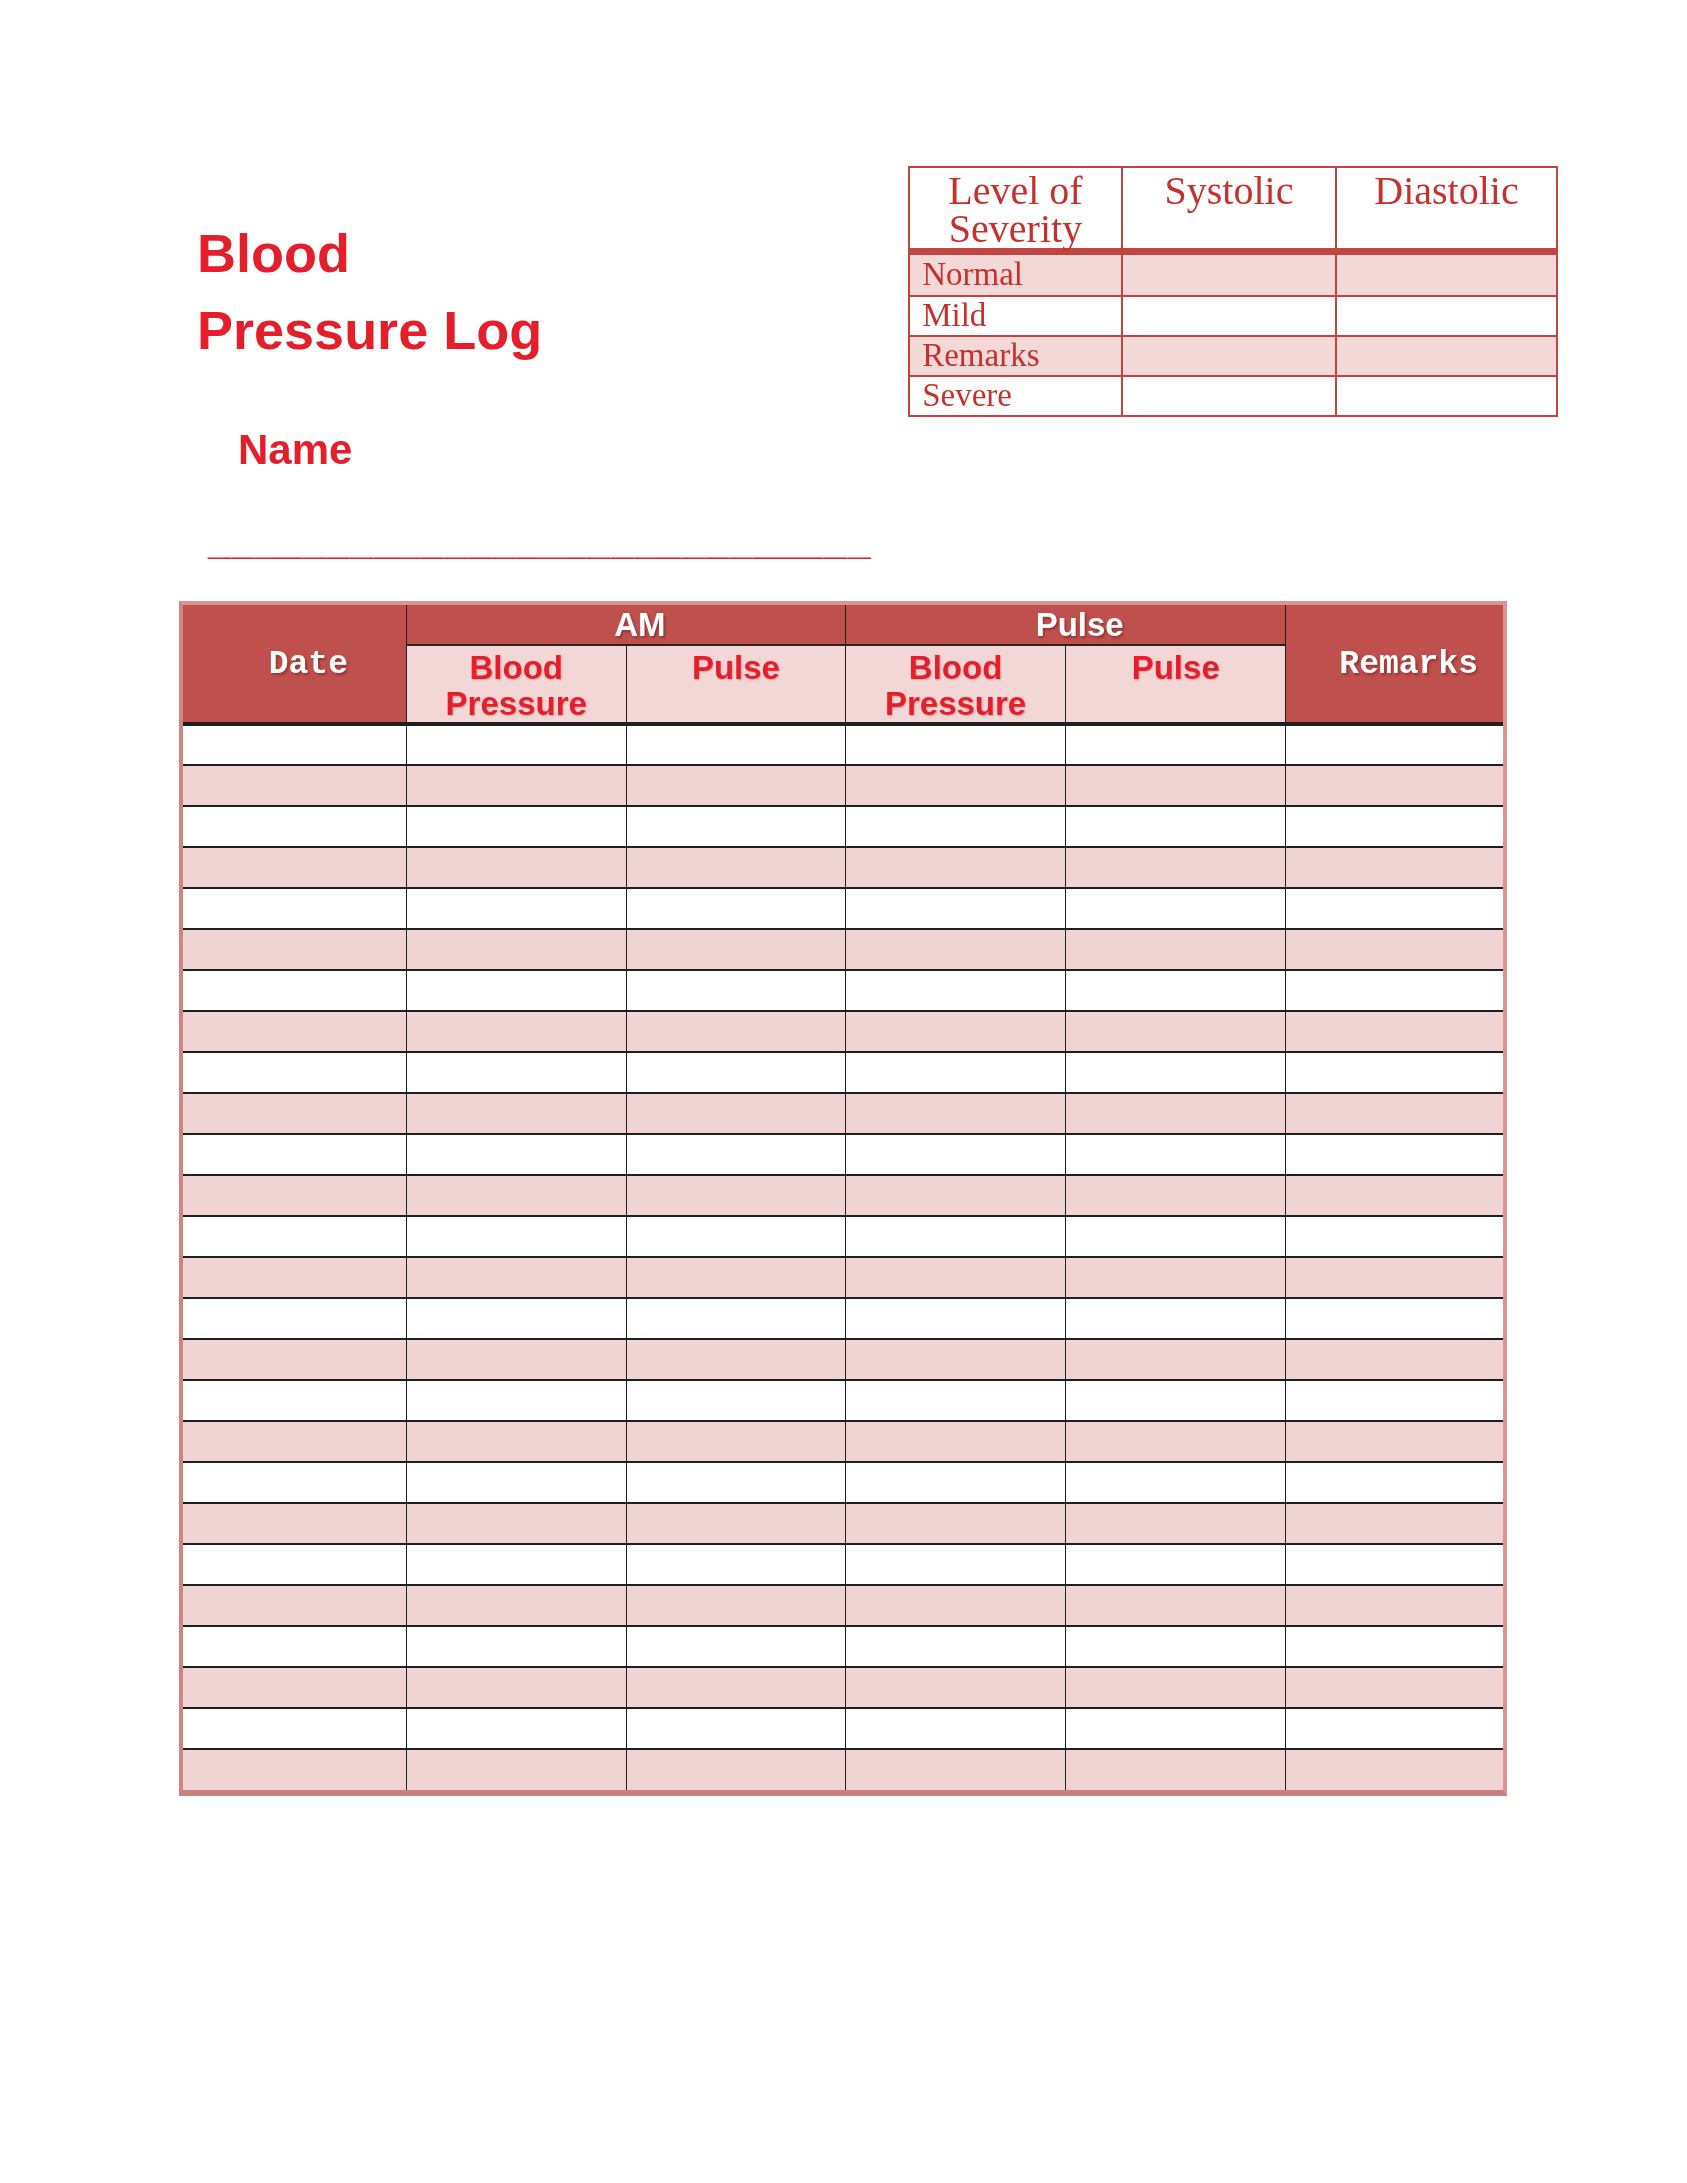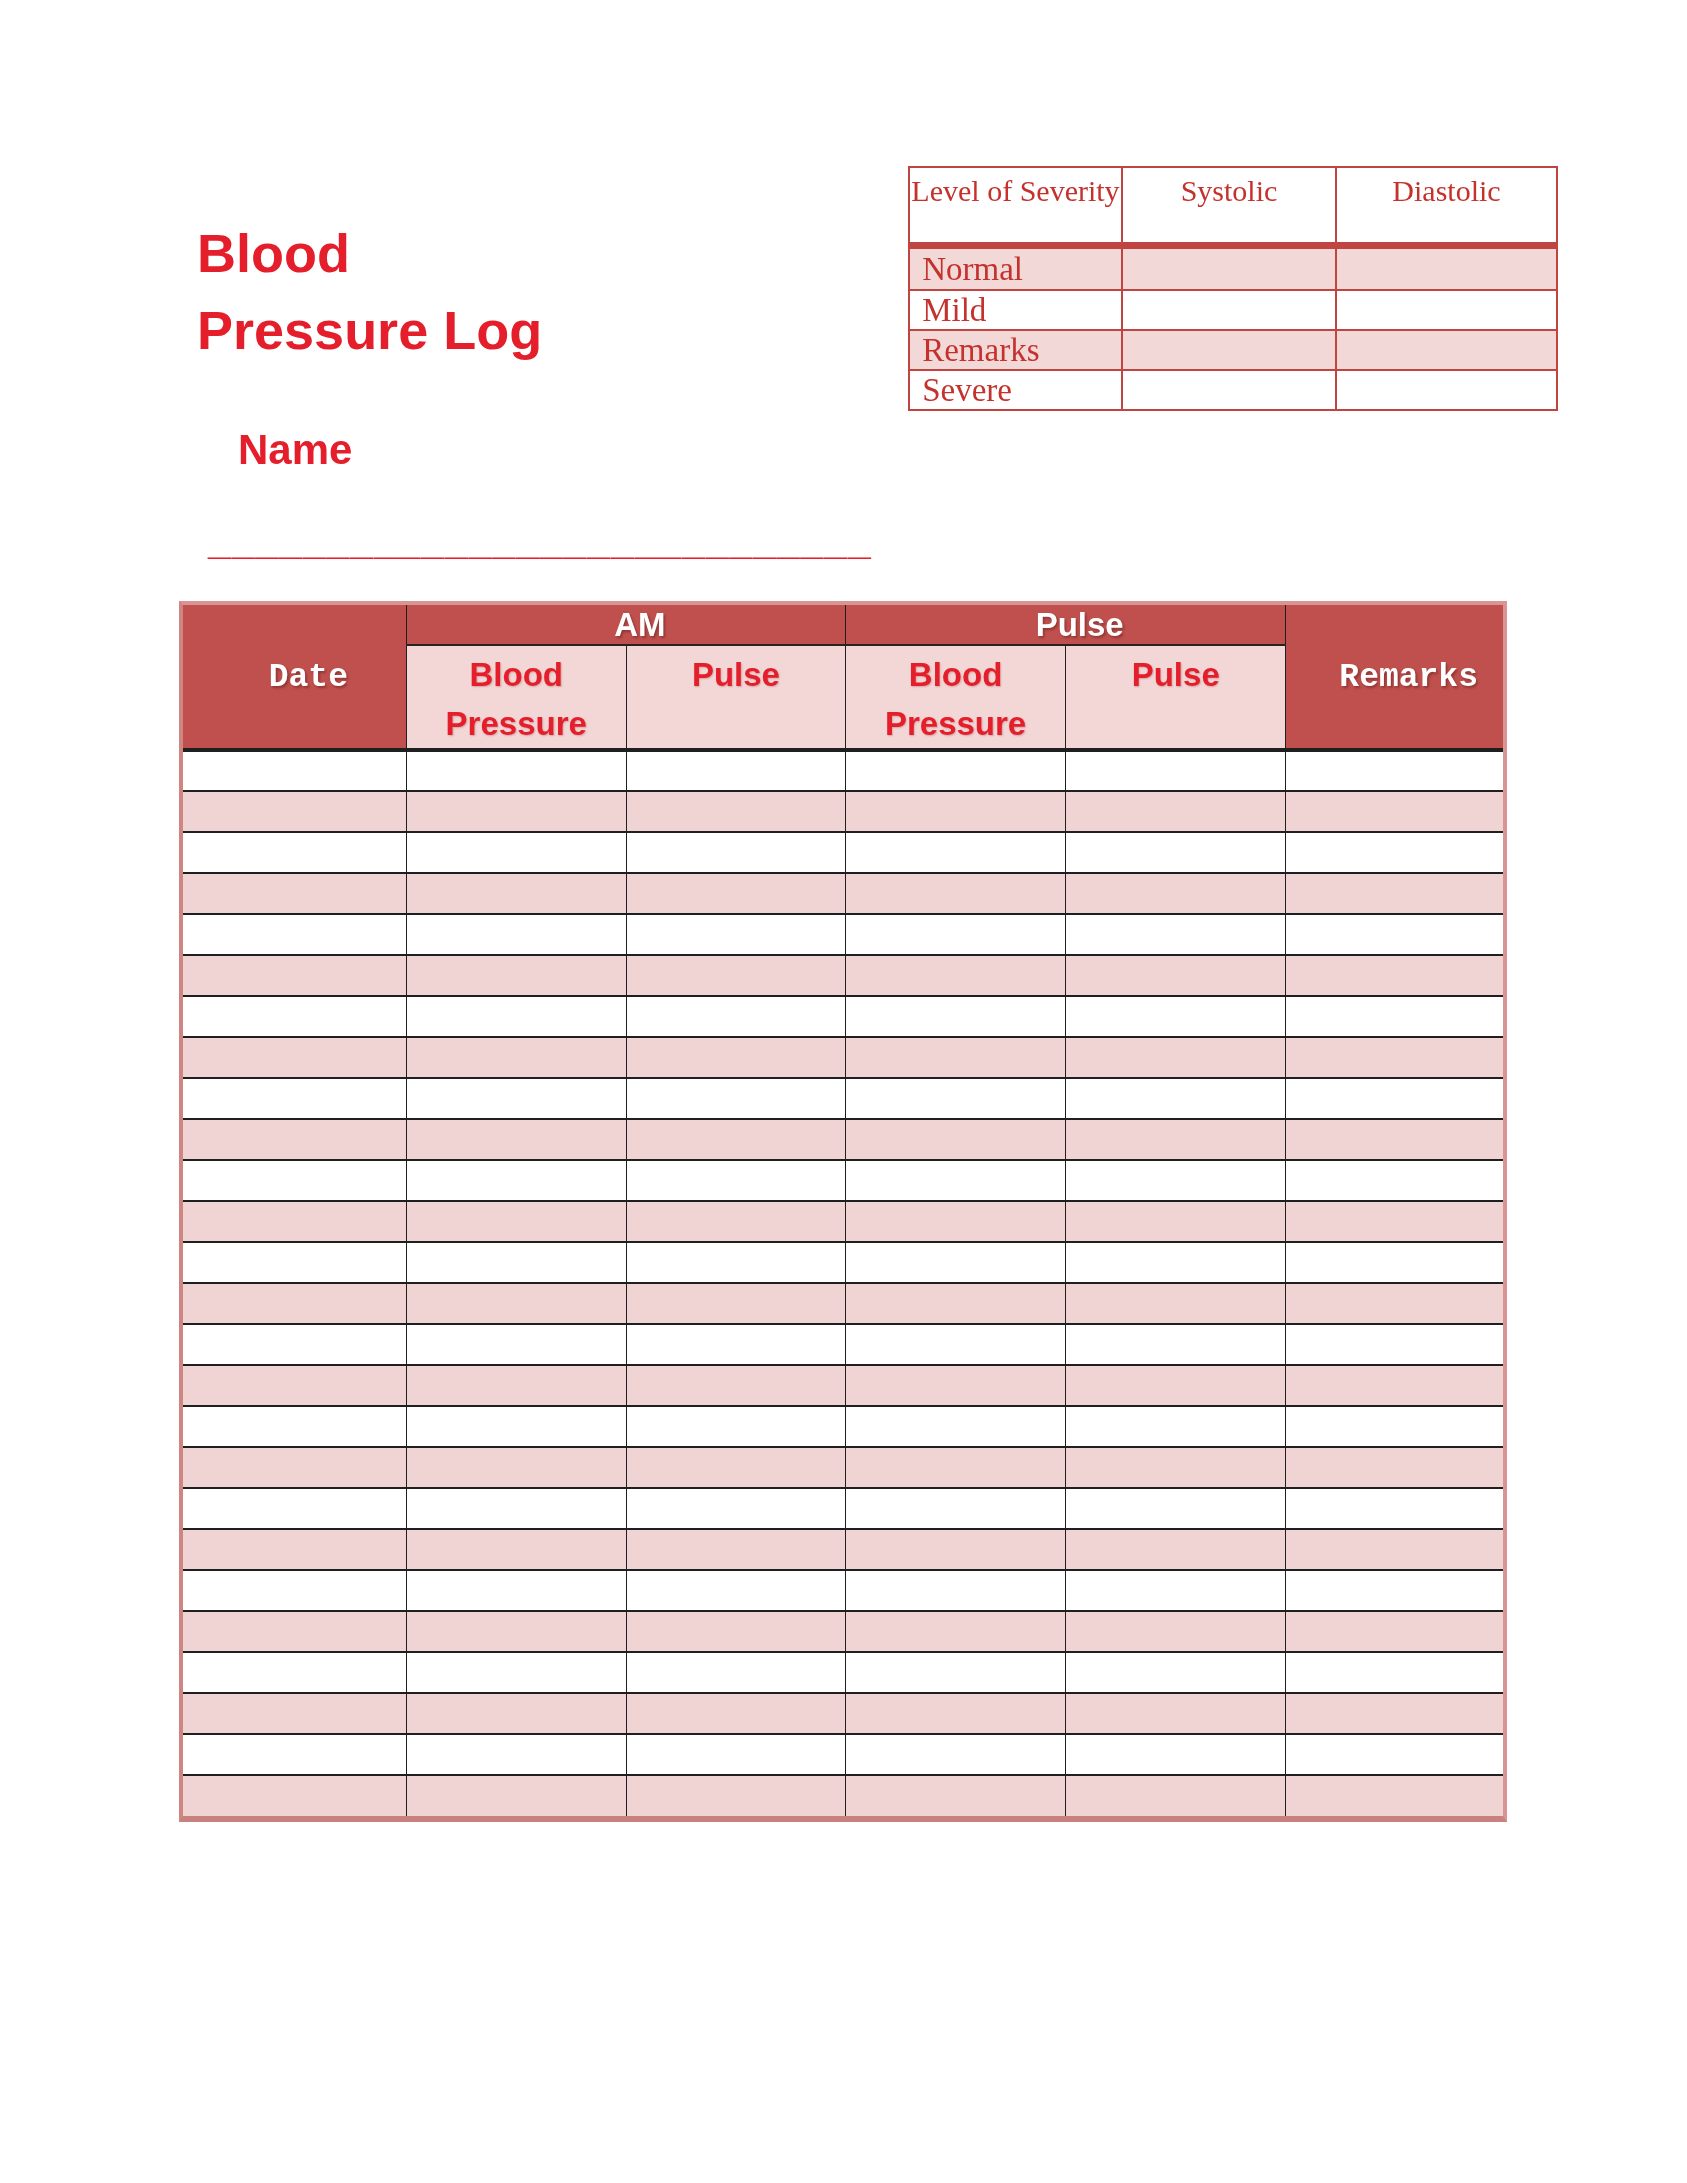--- a/index.html
+++ b/index.html
@@ -37,21 +37,21 @@
   .sev-wrap { position: absolute; left: 908px; top: 166px; }
   table.sev {
     border-collapse: separate; border-spacing: 0;
     table-layout: fixed; width: 646px;
     border: 2.6px solid var(--severity-border);
     font-family: "Liberation Serif", serif;
     color: var(--severity-text);
   }
   table.sev thead th {
     height: 81px; background: #ffffff;
-    font-weight: normal; font-size: 30px; line-height: 38px;
+    font-weight: normal; font-size: 40px; line-height: 38px;
     vertical-align: top; padding-top: 3.5px;
     border-bottom: 7px solid var(--severity-border);
   }
   table.sev th + th, table.sev td + td {
     border-left: 2.6px solid var(--severity-border);
   }
   table.sev tbody tr + tr td {
     border-top: 2.6px solid var(--severity-border);
   }
   table.sev tbody td {
@@ -84,21 +84,21 @@
     height: 40px; text-align: center; vertical-align: middle; padding-left: 28px;
   }
   table.log th.c-span2 {
     vertical-align: top; padding-top: 1.7px; height: auto; font-family: Liberation Mono, monospace;
   }
   table.log tr.group-row th.c-group {
     border-bottom: 2.6px solid #2b2222;
   }
   table.log tr.sub-row th {
     background: var(--subheader-pink); color: var(--accent-red-text);
-    font-size: 33px; font-weight: bold; line-height: 49px;
+    font-size: 33px; font-weight: bold; line-height: 36px;
     height: 79px; text-align: center; vertical-align: top; padding-top: 4.4px;
     text-shadow: 0.9px 0.9px 1.7px rgba(120,20,20,0.25);
   }
   table.log thead th { border-bottom-width: 0; }
   table.log tr.sub-row th,
   table.log th.c-span2 { border-bottom: 4.4px solid var(--grid-line); }
 
   table.log tbody td { height: 41px; background: #ffffff; }
   table.log tbody tr.pink td { background: var(--row-pink); }
   table.log tbody tr + tr td { border-top: 2.6px solid var(--grid-line); }

